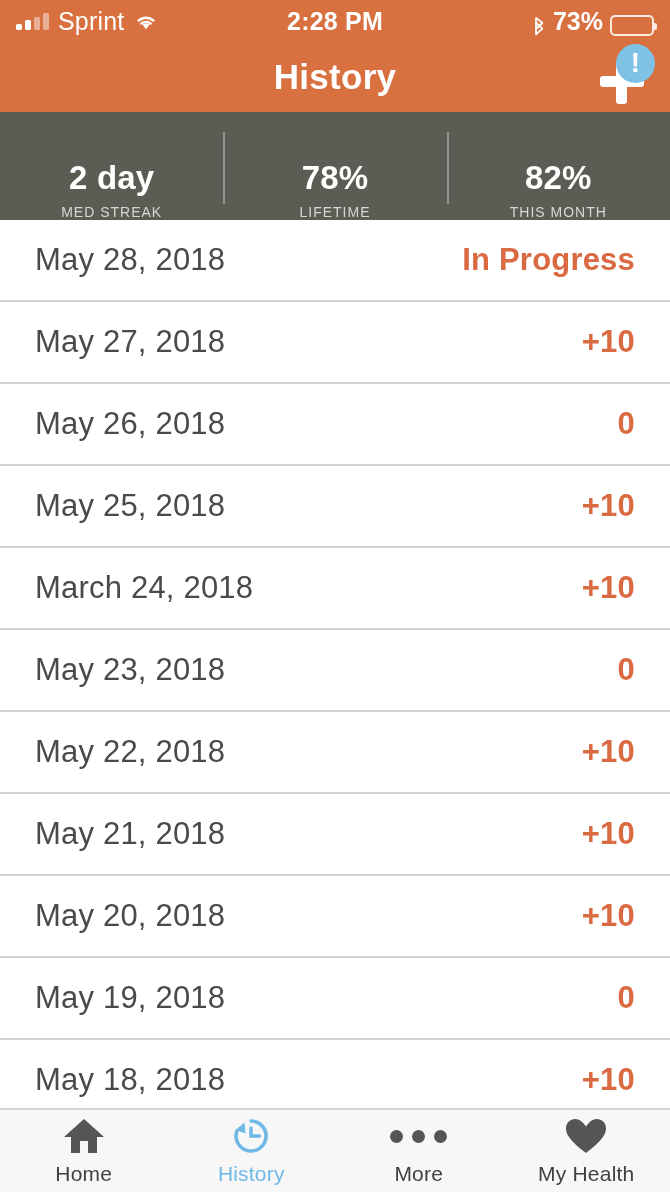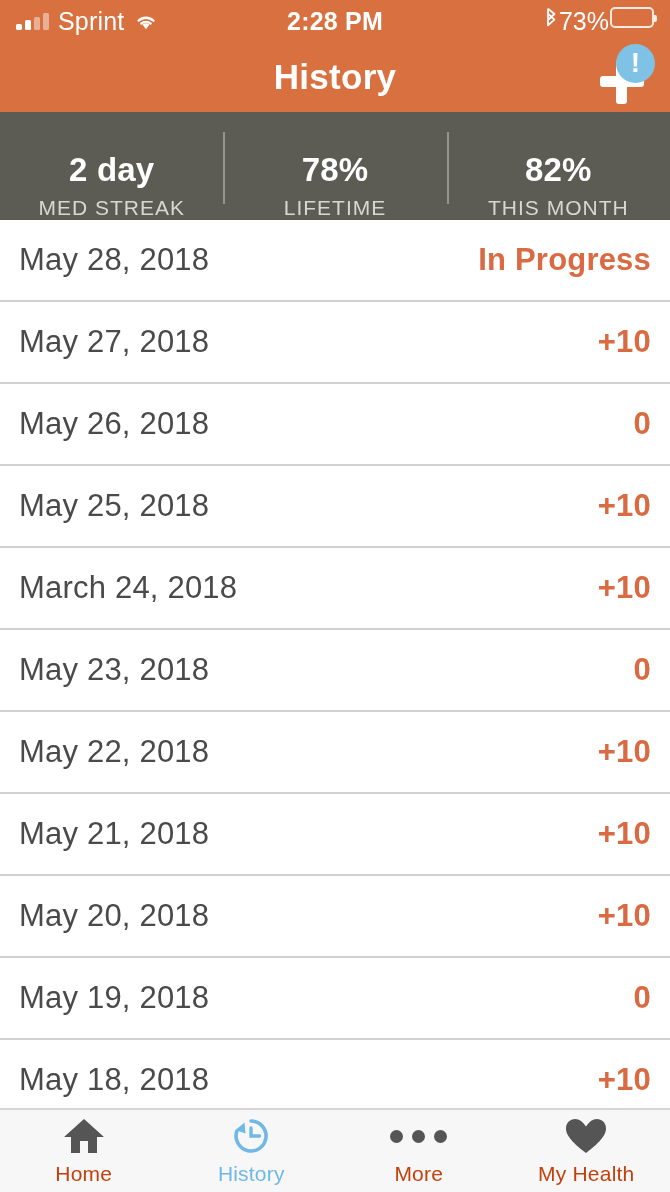--- a/index.html
+++ b/index.html
@@ -24,22 +24,22 @@
   .signal i.b2{ height:10px; }
   .signal i.b3{ height:13px; opacity:.45; }
   .signal i.b4{ height:17px; opacity:.45; }
   .carrier{ font-size:25px; letter-spacing:.2px; }
   .wifi{ width:24px; height:18px; position:relative; }
   .sb-center{
     position:absolute; left:0; right:0; text-align:center;
     font-size:25px; font-weight:bold; letter-spacing:.2px;
   }
   .sb-right{
-    margin-left:auto; display:flex; align-items:flex-start; gap:1px;
-    position:relative; z-index:2;
+    margin-left:auto; display:flex; align-items:flex-end; gap:7px;
+    position:relative; z-index:2;font-weight:bold;
   }
   .bt{ width:14px; height:20px; }
   .battpct{ font-size:25px; }
   .battery{ width:44px; height:21px; border:2px solid rgba(255,255,255,.85);
             border-radius:5px; padding:2px; position:relative; }
   .battery .fill{ height:100%; width:73%; background:#fff; border-radius:2px; }
   .battery:after{ content:""; position:absolute; right:-5px; top:6px;
             width:3px; height:7px; background:rgba(255,255,255,.85);
             border-radius:0 2px 2px 0; }
 
@@ -76,51 +76,51 @@
   .stat{
     flex:1; display:flex; flex-direction:column;
     align-items:center; justify-content:flex-end; position:relative;
   }
   .stat + .stat:before{
     content:""; position:absolute; left:0; top:20px; bottom:16px;
     width:2px; background:rgba(255,255,255,.35);
   }
   .stat-val{ color:#fff; font-size:33px; font-weight:bold; letter-spacing:.2px; }
   .stat-lbl{
-    color:#D8D8D2; font-size:21px; letter-spacing:1px; margin-top:7px;
+    color:#D8D8D2; font-size:14px; letter-spacing:1px; margin-top:7px;
   }
 
   
   .list{
     position:absolute; top:220px; left:0; right:0; bottom:84px;
     overflow:hidden; background:#fff;
   }
   .row{
     height:82px; display:flex; align-items:center;
-    padding:0 19px; border-bottom:2px solid #D2D2D2;
+    padding:0 35px; border-bottom:2px solid #D2D2D2;
     background:#fff;
   }
   .row-date{ font-size:31px; color:#4A4A4A; letter-spacing:.2px; }
   .row-val{
     margin-left:auto; font-size:31px; color:#D96A42;
     font-weight:bold; letter-spacing:.2px;
   }
 
   
   .tabbar{
     position:absolute; bottom:0; left:0; right:0; height:84px;
     background:#F7F7F7; border-top:2px solid #D6D6D6;
     display:flex; align-items:center;
   }
   .tab{
     flex:1; display:flex; flex-direction:column; align-items:center;
     justify-content:center; gap:6px; height:100%;
   }
   .tab-ico{ height:40px; display:flex; align-items:center; justify-content:center; }
-  .tab-lbl{ font-size:21px; color:#c2410c; letter-spacing:.2px; }
+  .tab-lbl{ font-size:21px; color:#404040; letter-spacing:.2px; }
   .tab.active .tab-lbl{ color:#70B8E6; }
   .dots{ display:flex; gap:9px; align-items:center; }
   .dots i{ width:13px; height:13px; border-radius:50%; background:#555; display:block; }
 </style>
 </head>
 <body>
 
 <div class="phone">
 
   <div class="statusbar">

